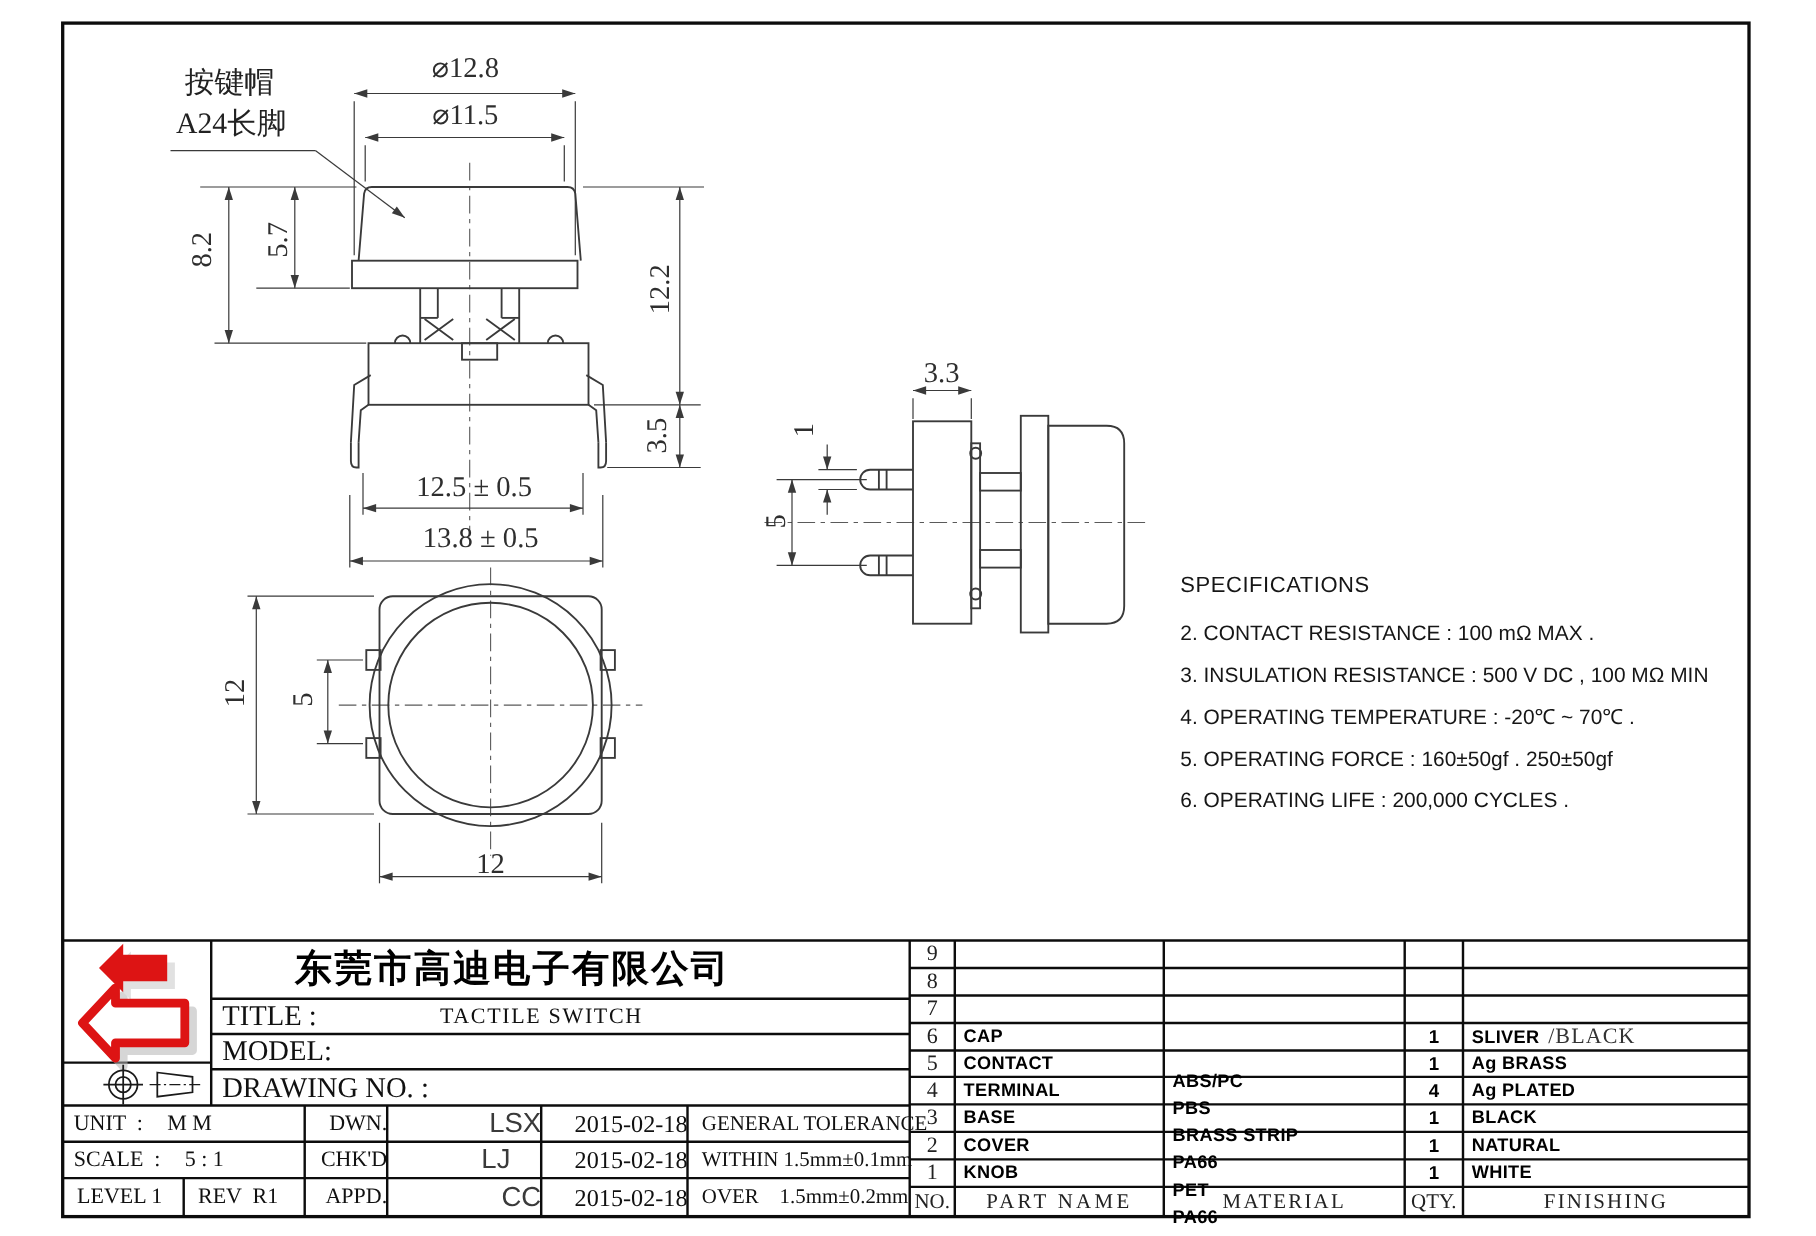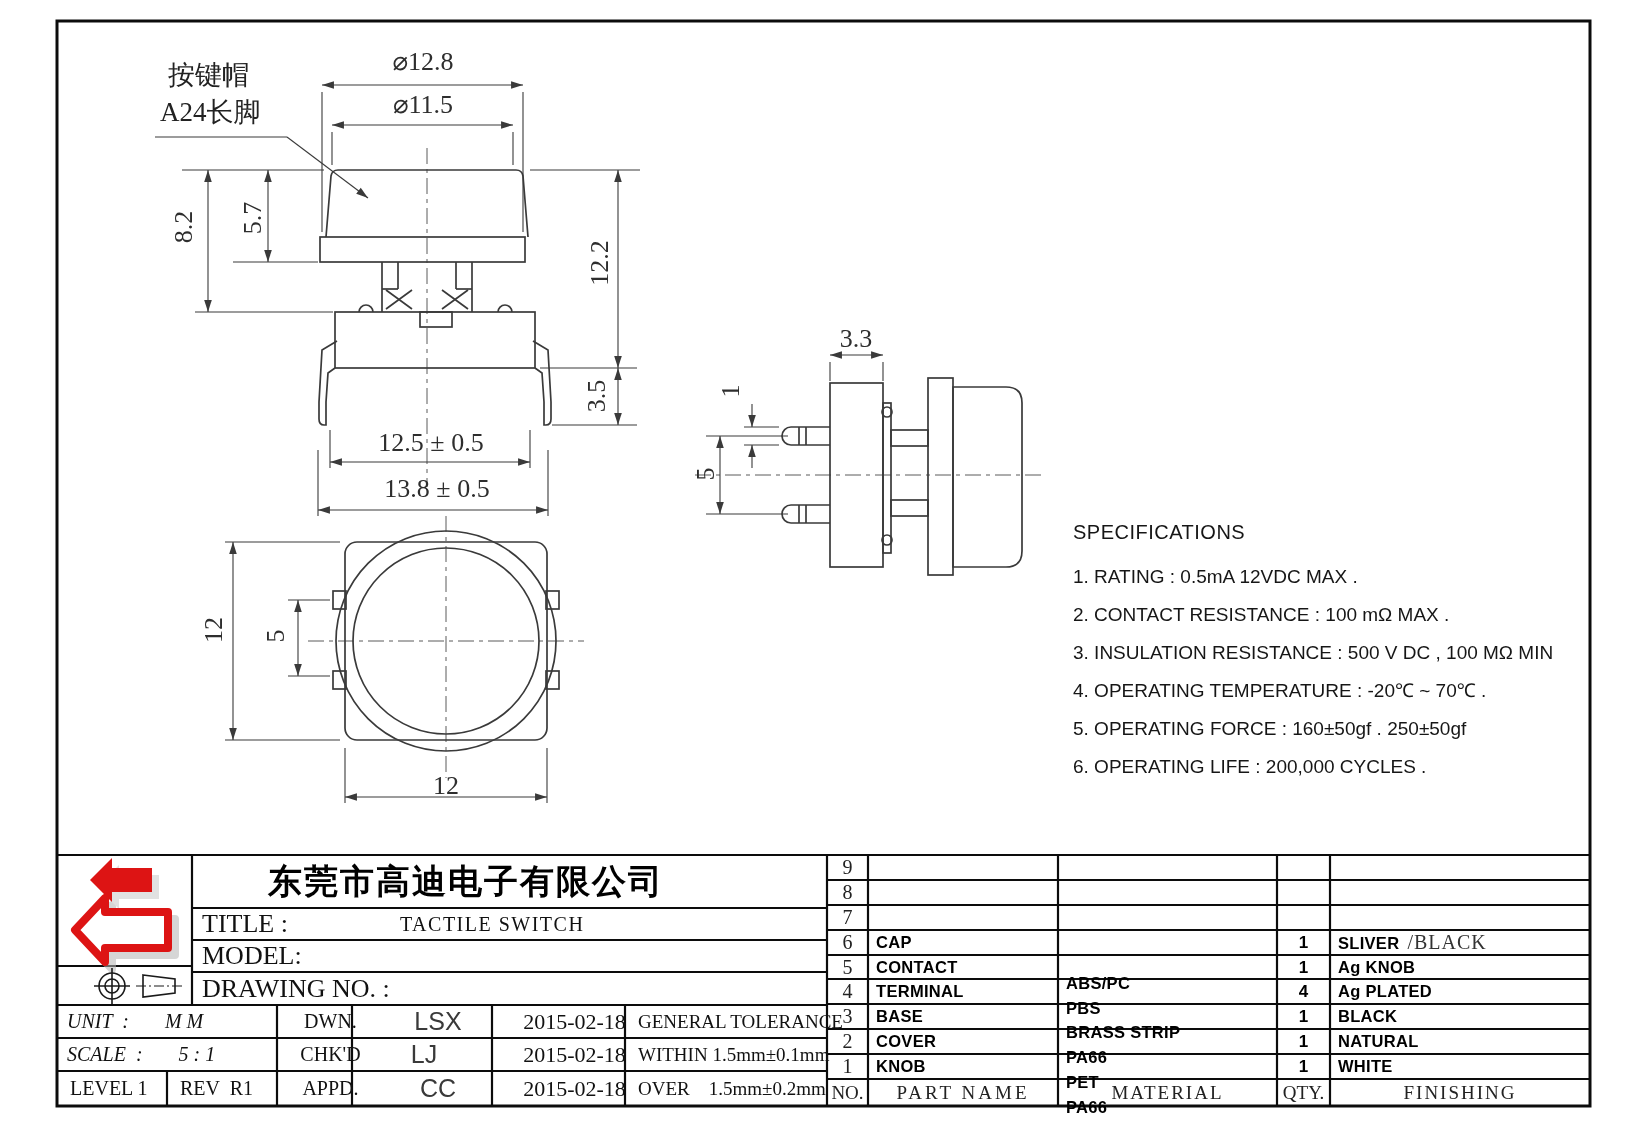--- a/index.html
+++ b/index.html
@@ -21,22 +21,22 @@
            font-family:"Liberation Sans", sans-serif; }
   .specs .spec-title { font-size:20px; letter-spacing:0.5px; margin-bottom:14px; }
   .specs .spec-item  { font-size:19px; line-height:38px; white-space:pre; }
   .tb { position:absolute; color:#111; white-space:pre; }
   .serif21 { font-size:26px; }
   .company {
     left:268px; top:855px; height:53px; line-height:53px;
     font-family:"Liberation Sans", sans-serif; font-weight:bold;
     font-size:34px; letter-spacing:2px; color:#000;
   }
-  .rowflex { display:flex; gap:36px;font-style:italic; }
-  .cellcenter { text-align:center;padding-left:16px; }
+  .rowflex { display:flex; gap:22px; }
+  .cellcenter { text-align:right; }
   .signame { font-family:"Liberation Sans", sans-serif; font-size:25px; color:#3a3a3a; }
   .pt-row { position:absolute; left:827px; width:763px; height:25px; }
   .pt-row > span { position:absolute; top:0; line-height:25px; white-space:nowrap; }
   .pt-no   { left:0; width:41px; text-align:center; font-size:20px; color:#222; }
   .pt-part { left:49px;  font-family:"Liberation Sans",sans-serif; font-weight:bold; font-size:16.5px; color:#000; letter-spacing:0.3px; }
   .pt-mat  { left:239px; font-family:"Liberation Sans",sans-serif; font-weight:bold; font-size:16.5px; color:#000; letter-spacing:0.3px;margin-top:41px; }
   .pt-qty  { left:450px; width:53px; text-align:center; font-family:"Liberation Sans",sans-serif; font-weight:bold; font-size:17px; color:#000; }
   .pt-fin  { left:511px; font-family:"Liberation Sans",sans-serif; font-weight:bold; font-size:16.5px; color:#000; letter-spacing:0.3px; }
   .pt-fin-alt { font-family:"Liberation Serif",serif; font-weight:normal; font-size:20px; color:#333; margin-left:8px; letter-spacing:1px; }
   .pt-head { font-family:"Liberation Serif",serif; font-size:19px; color:#222; text-align:center; }
@@ -235,21 +235,20 @@
 </div>
 
 <div>
   <div class="dim rot" style="left:214px; top:630px">12</div>
   <div class="dim rot" style="left:276px; top:636px">5</div>
   <div class="dim" style="left:446px; top:786px">12</div>
 </div>
 
 <div class="specs">
   <div class="spec-title">SPECIFICATIONS</div>
-  <div class="spec-item">1. RATING : 0.5mA 12VDC MAX .</div>
   <div class="spec-item">2. CONTACT RESISTANCE : 100 mΩ MAX .</div>
   <div class="spec-item">3. INSULATION RESISTANCE : 500 V DC , 100 MΩ MIN</div>
   <div class="spec-item">4. OPERATING TEMPERATURE : -20℃ ~ 70℃ .</div>
   <div class="spec-item">5. OPERATING FORCE : 160±50gf . 250±50gf</div>
   <div class="spec-item">6. OPERATING LIFE : 200,000 CYCLES .</div>
 </div>
 
 <div>
   <div class="tb company">东莞市高迪电子有限公司</div>
 
@@ -302,21 +301,21 @@
     <span class="pt-part">CAP</span>
     <span class="pt-mat">ABS/PC</span>
     <span class="pt-qty">1</span>
     <span class="pt-fin"><span>SLIVER</span><span class="pt-fin-alt">/BLACK</span></span>
   </div>
   <div class="pt-row" style="top:955px">
     <span class="pt-no">5</span>
     <span class="pt-part">CONTACT</span>
     <span class="pt-mat">PBS</span>
     <span class="pt-qty">1</span>
-    <span class="pt-fin">Ag KNOB</span>
+    <span class="pt-fin">Ag BRASS</span>
   </div>
   <div class="pt-row" style="top:979px">
     <span class="pt-no">4</span>
     <span class="pt-part">TERMINAL</span>
     <span class="pt-mat">BRASS STRIP</span>
     <span class="pt-qty">4</span>
     <span class="pt-fin">Ag PLATED</span>
   </div>
   <div class="pt-row" style="top:1004px">
     <span class="pt-no">3</span>

